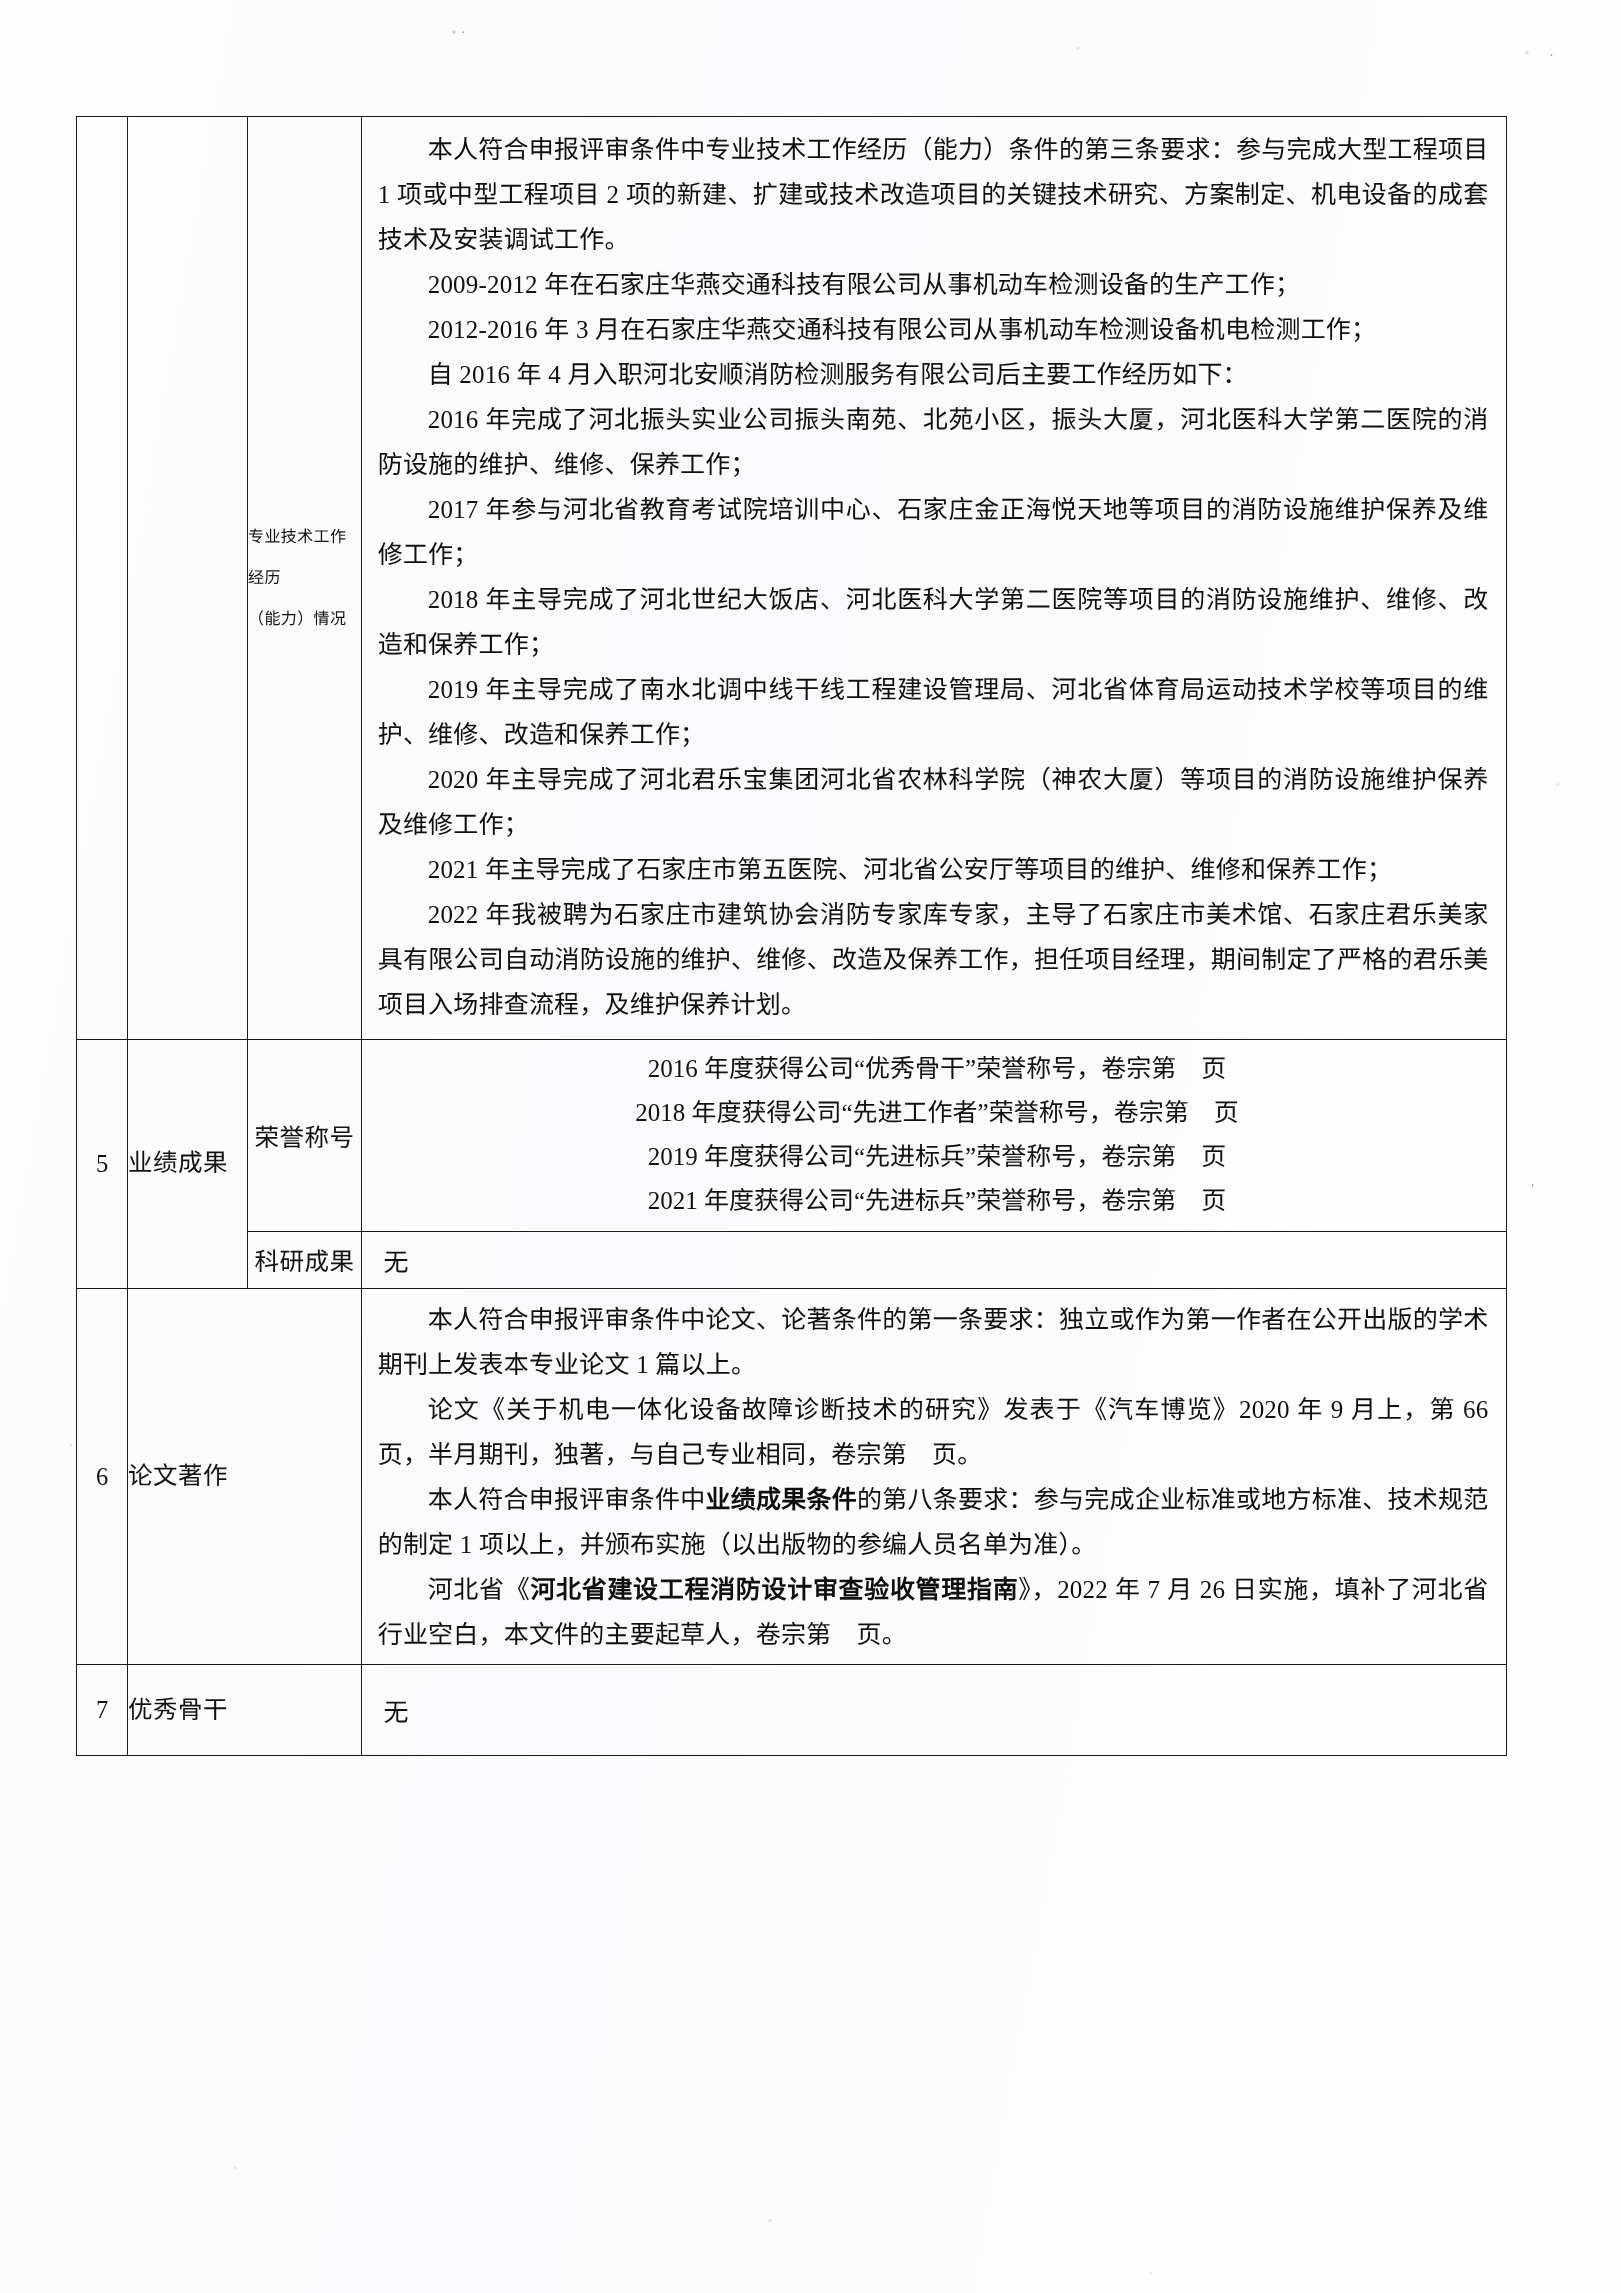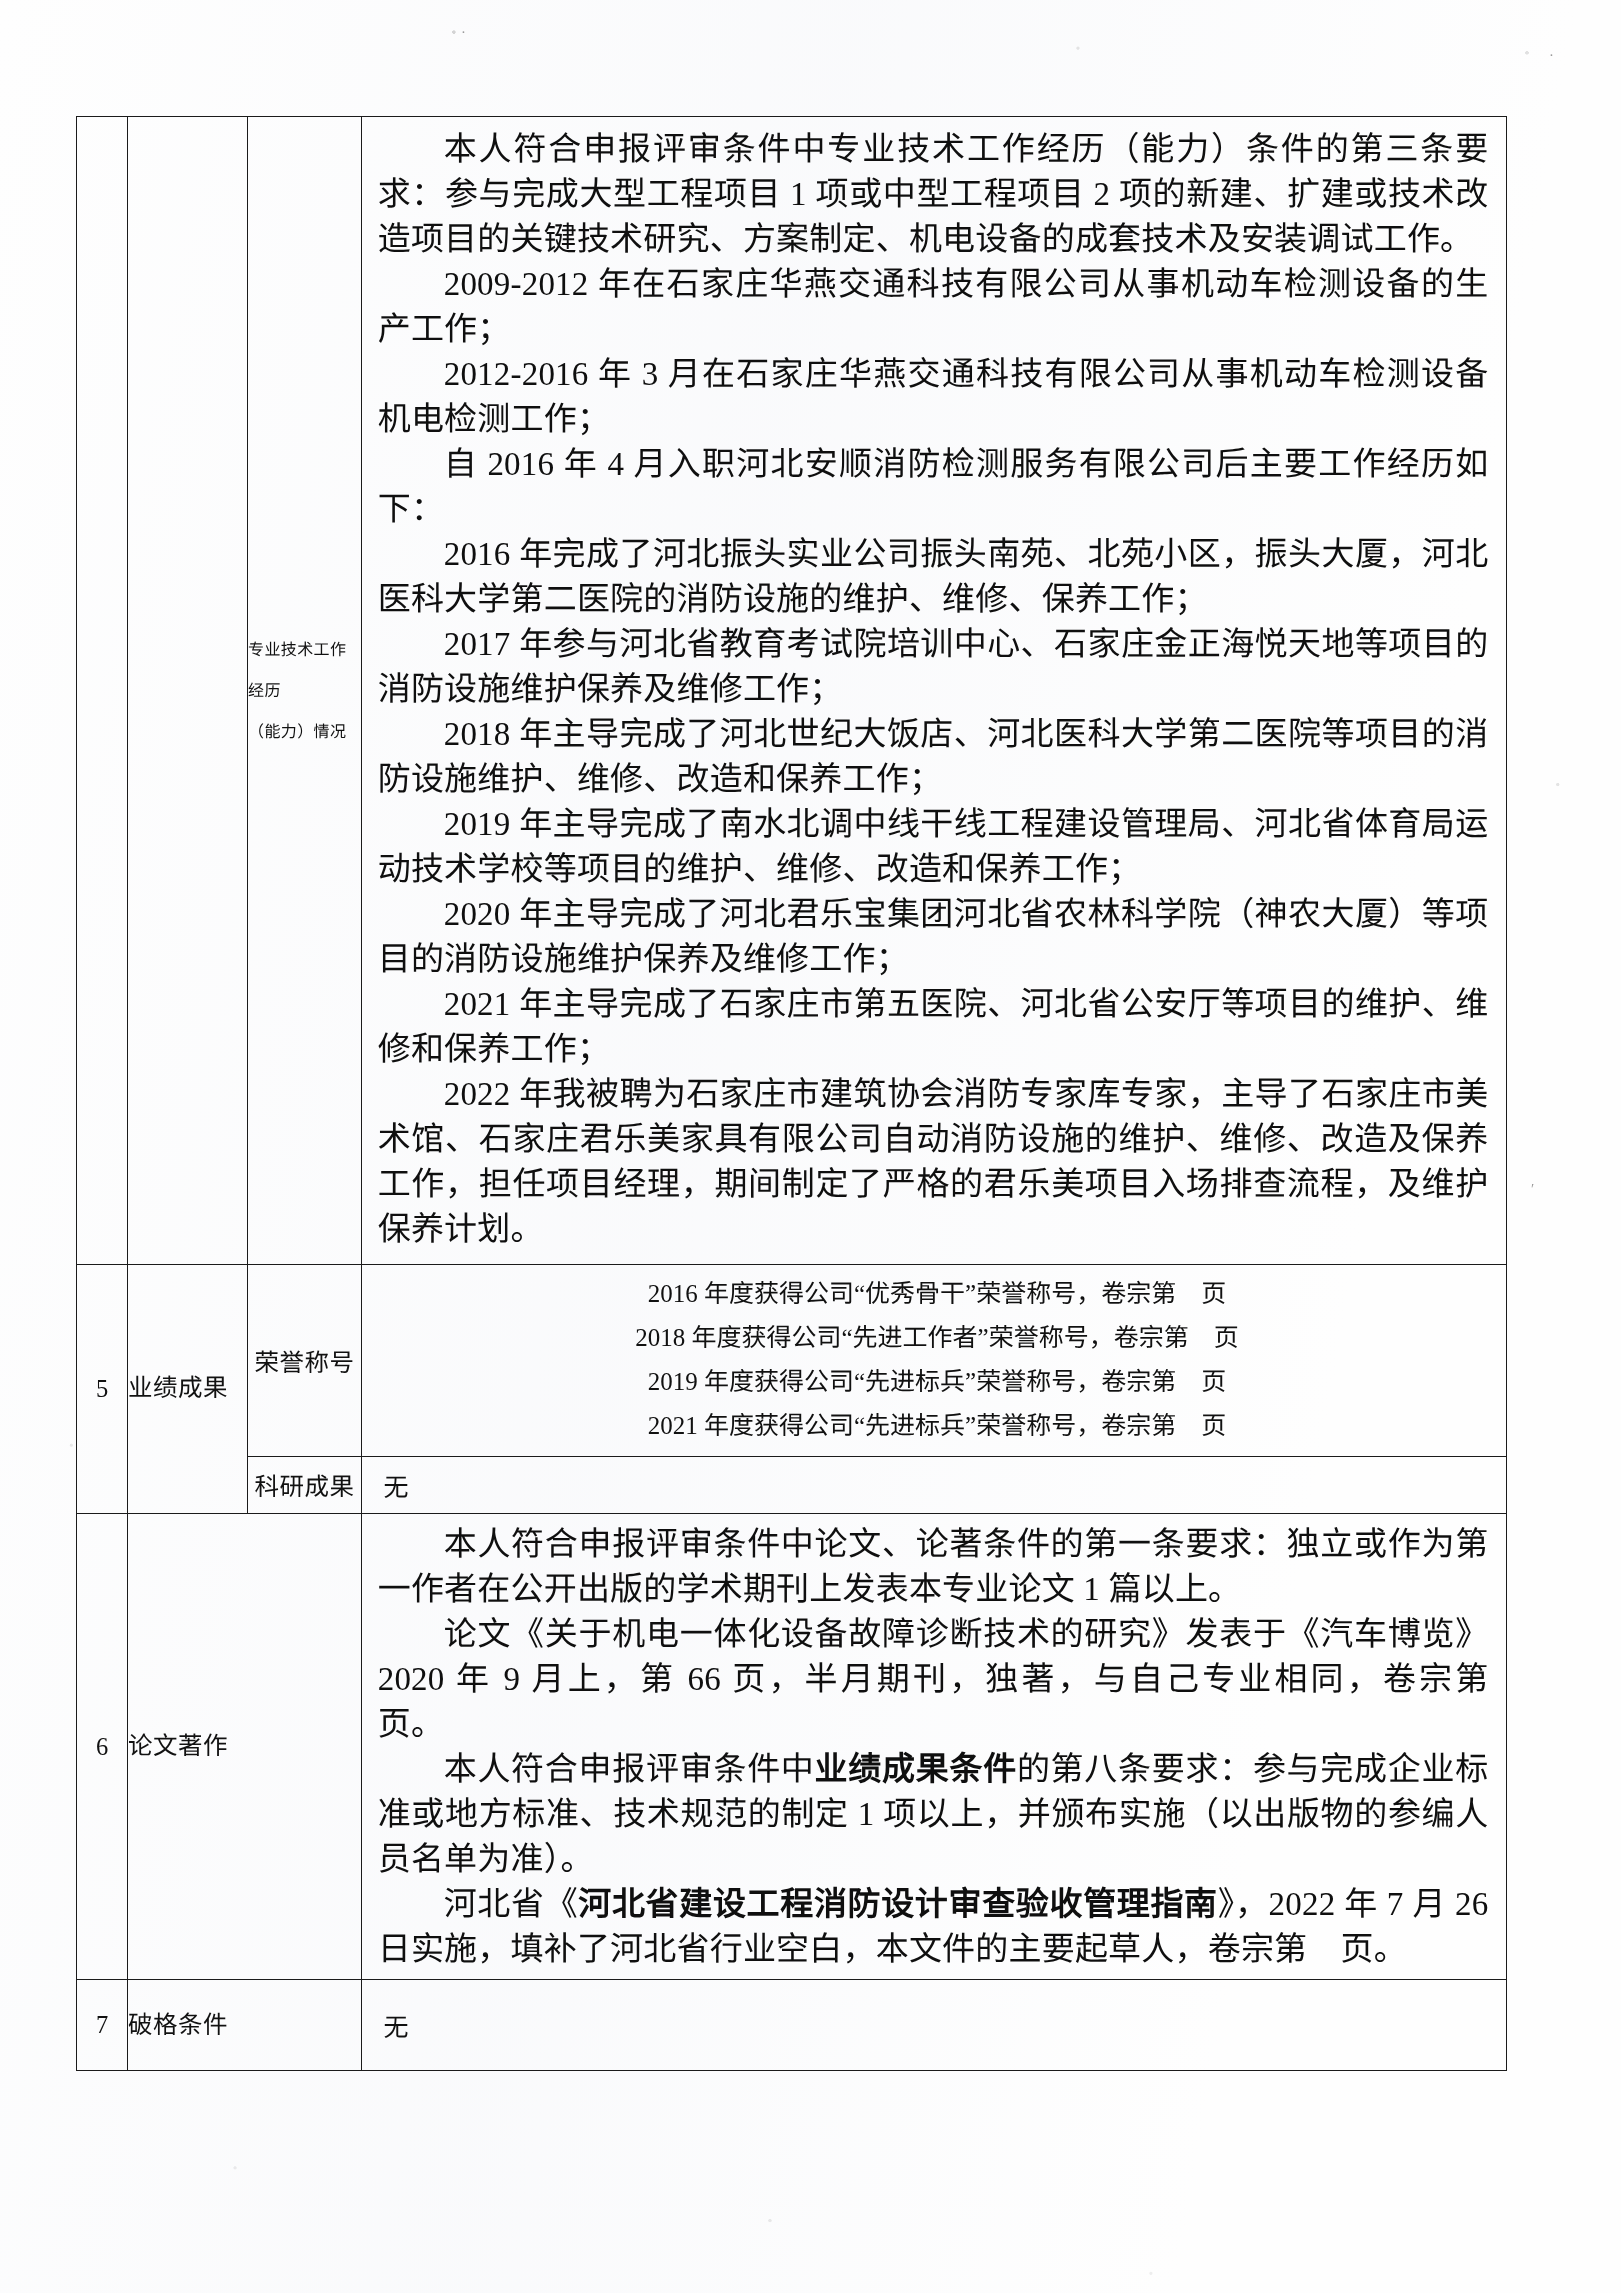--- a/index.html
+++ b/index.html
@@ -75,21 +75,21 @@
     font-size: 24.5px;
   }
 
   .cell-sub-label {
     text-align: center;
     font-size: 24.5px;
     letter-spacing: 0.5px;
   }
 
   .body-text {
-    font-size: 33px;
+    font-size: 25px;
     line-height: 45px;
     letter-spacing: 0.2px;
     text-align: justify;
     text-justify: inter-ideograph;
     padding: 9.8px 17.6px 11.8px 15.7px;
     color: #0f0f0f;
   }
 
   .body-text p {
     margin: 0;
@@ -209,21 +209,21 @@
             <p>本人符合申报评审条件中论文、论著条件的第一条要求：独立或作为第一作者在公开出版的学术期刊上发表本专业论文 1 篇以上。</p>
             <p>论文《关于机电一体化设备故障诊断技术的研究》发表于《汽车博览》2020 年 9 月上，第 66 页，半月期刊，独著，与自己专业相同，卷宗第　页。</p>
             <p>本人符合申报评审条件中<b>业绩成果条件</b>的第八条要求：参与完成企业标准或地方标准、技术规范的制定 1 项以上，并颁布实施（以出版物的参编人员名单为准）。</p>
             <p>河北省《<b>河北省建设工程消防设计审查验收管理指南</b>》，2022 年 7 月 26 日实施，填补了河北省行业空白，本文件的主要起草人，卷宗第　页。</p>
           </div>
         </td>
       </tr>
 
       <tr>
         <td class="cell-no row-tall-pad">7</td>
-        <td class="cell-center" colspan="2">破格条件</td>
+        <td class="cell-center" colspan="2">优秀骨干</td>
         <td>
           <div class="plain-value">无</div>
         </td>
       </tr>
 
     </tbody>
   </table>
 </div>
 
 

